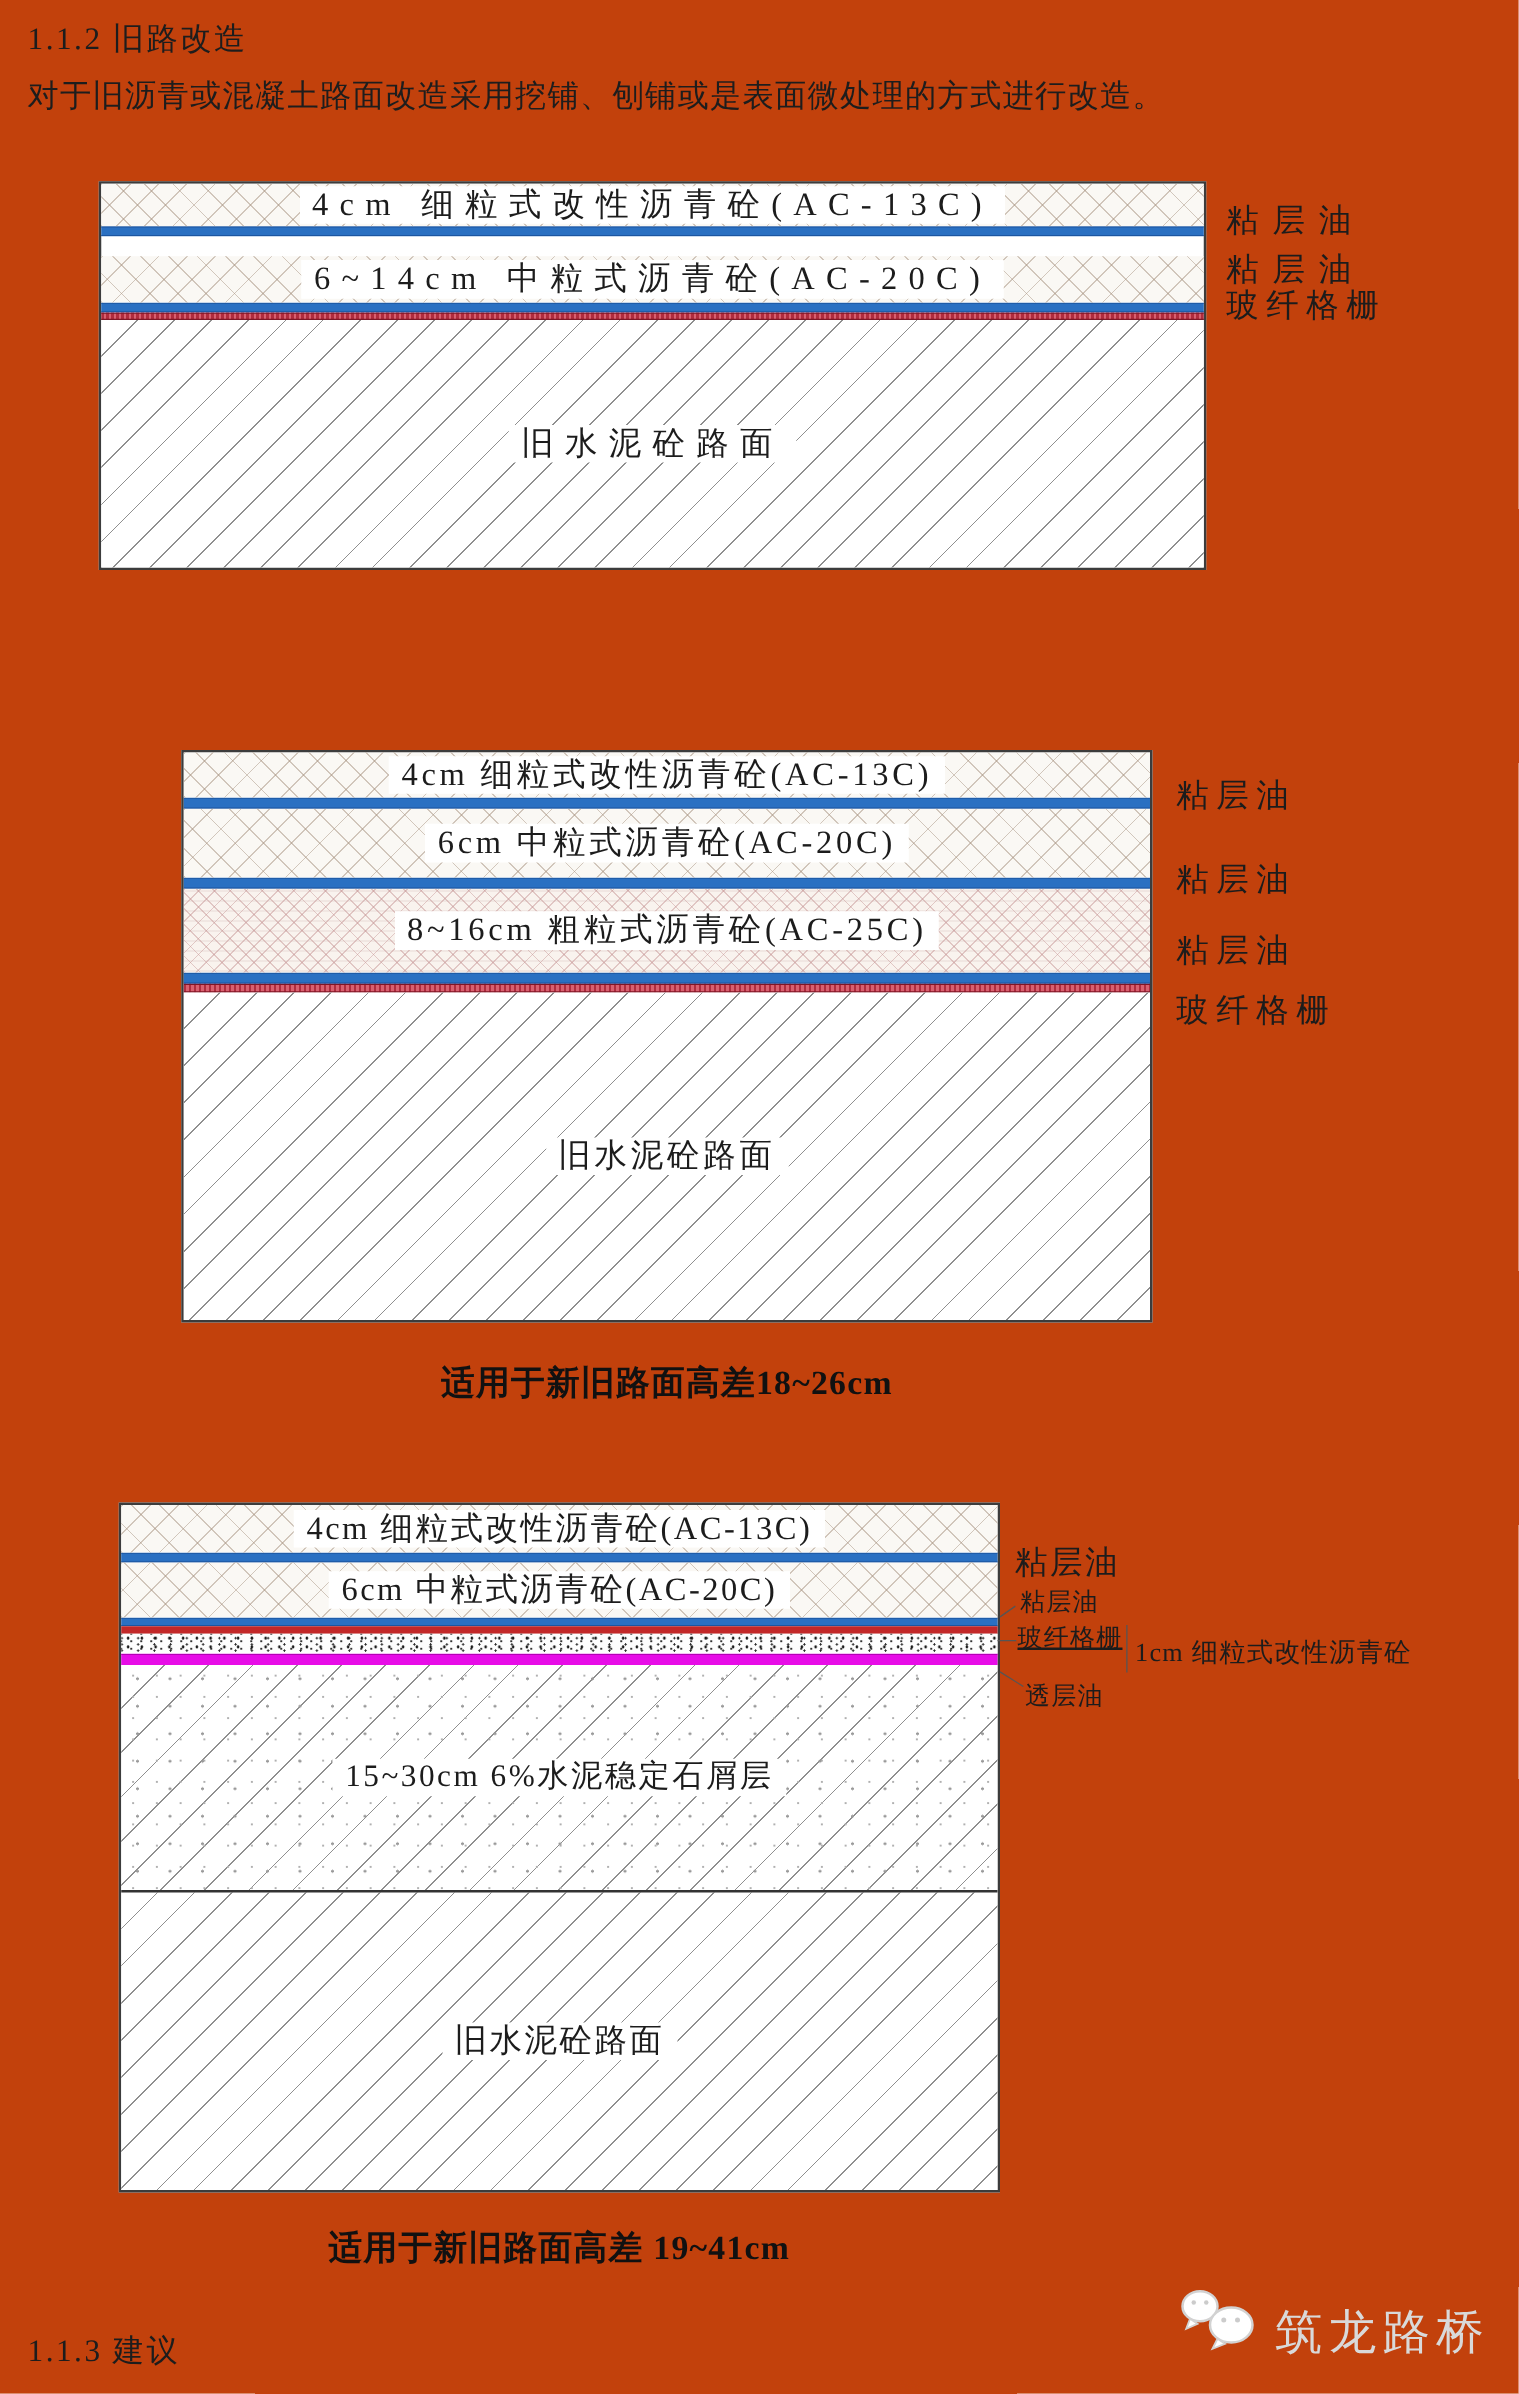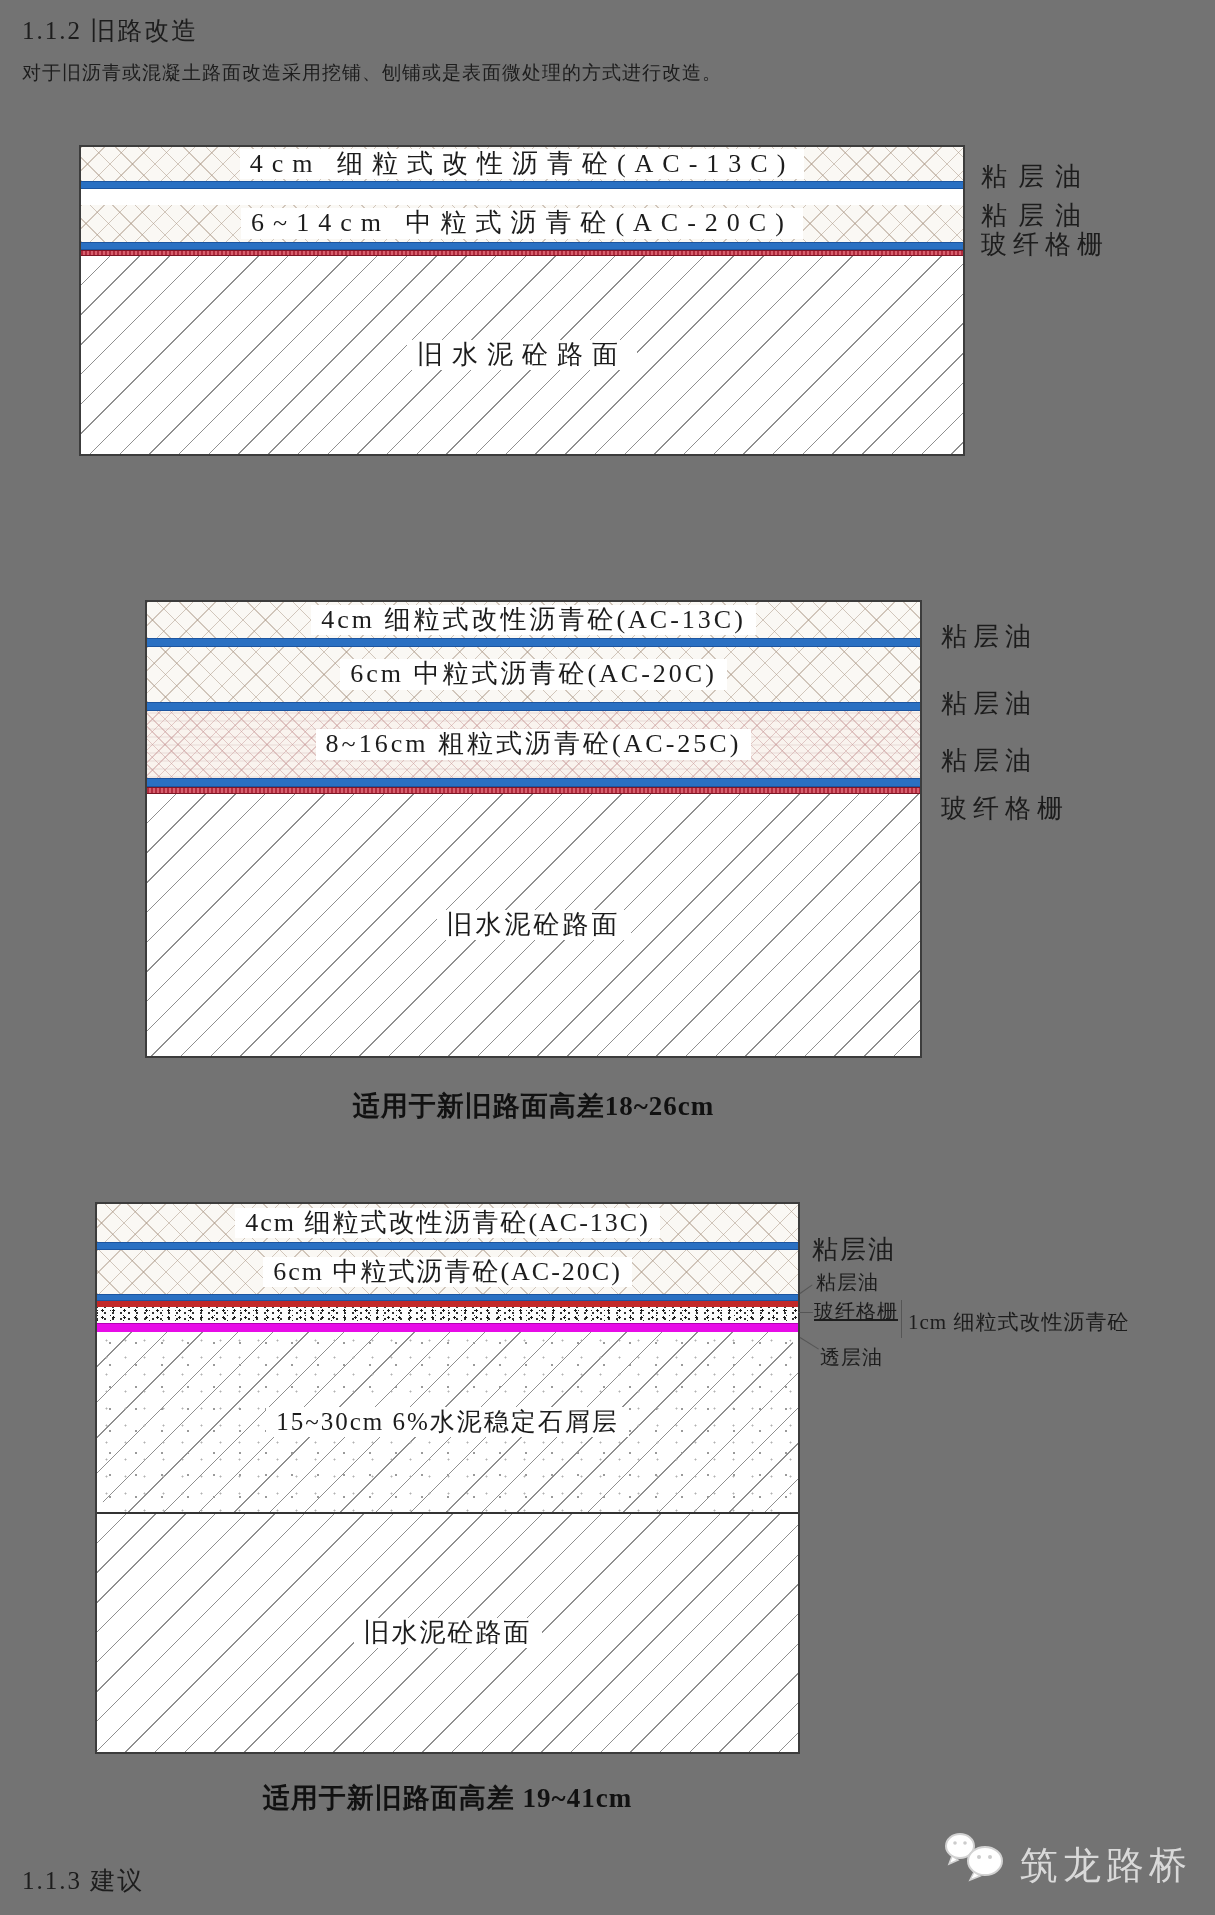--- a/index.html
+++ b/index.html
@@ -1,23 +1,23 @@
 <!DOCTYPE html>
 <html><head>
 <meta charset="utf-8">
 <style>
   * { margin:0; padding:0; box-sizing:border-box; }
   html,body { background:#ffffff; }
   .page{
-    position:relative; width:1215px; height:1915px; background:#737373;
+    position:relative; width:1215px; height:1915px; background:#c2410c;
     font-family:"Liberation Serif","DejaVu Serif",serif; color:#222;
     overflow:hidden;
   }
   .heading{ position:absolute; left:22px; top:14px; font-size:25px; letter-spacing:2px; color:#1d1d1d; }
-  .intro{ position:absolute; left:22px; top:60px; font-size:19px; letter-spacing:1px; color:#1d1d1d; }
+  .intro{ position:absolute; left:22px; top:60px; font-size:25px; letter-spacing:1px; color:#1d1d1d; }
   .footer-heading{ position:absolute; left:22px; top:1864px; font-size:25px; letter-spacing:2px; color:#1d1d1d; }
 
   
   .fig{ position:absolute; border:2px solid #3c3c3c; background:#fff; }
   .layer{ position:relative; width:100%; display:flex; align-items:center; justify-content:center; }
   .ltxt{ display:inline-block; background:#fff; padding:1px 10px; font-size:26px; color:#1c1c1c; white-space:nowrap; line-height:1.1; }
   .ls-wide{ letter-spacing:9px; }
   .ls-mid{ letter-spacing:3px; }
   .ls-sm{ letter-spacing:2px; }
 
@@ -39,21 +39,20 @@
     background-color:#fff;
     background-image: repeating-linear-gradient(135deg, transparent 0 20px, #8f8f8f 20px 21px);
   }
   .stonehatch{
     background-color:#fff;
     background-image:
       radial-gradient(circle, #9a9a9a 1px, transparent 1.4px),
       radial-gradient(circle, #b0b0b0 .8px, transparent 1.2px),
       repeating-linear-gradient(135deg, transparent 0 24px, #8f8f8f 24px 25px);
     background-size:26px 22px, 19px 17px, auto;
-    border-radius:26px;
   }
   .speckle{
     background-color:#fdfdfd;
     background-image:
       radial-gradient(circle, #1a1a1a 1px, transparent 1.3px),
       radial-gradient(circle, #333333 .8px, transparent 1.1px),
       radial-gradient(circle, #222222 .7px, transparent 1px);
     background-size:11px 7px, 8px 6px, 13px 5px;
     background-position:0 0, 4px 3px, 7px 1px;
   }

